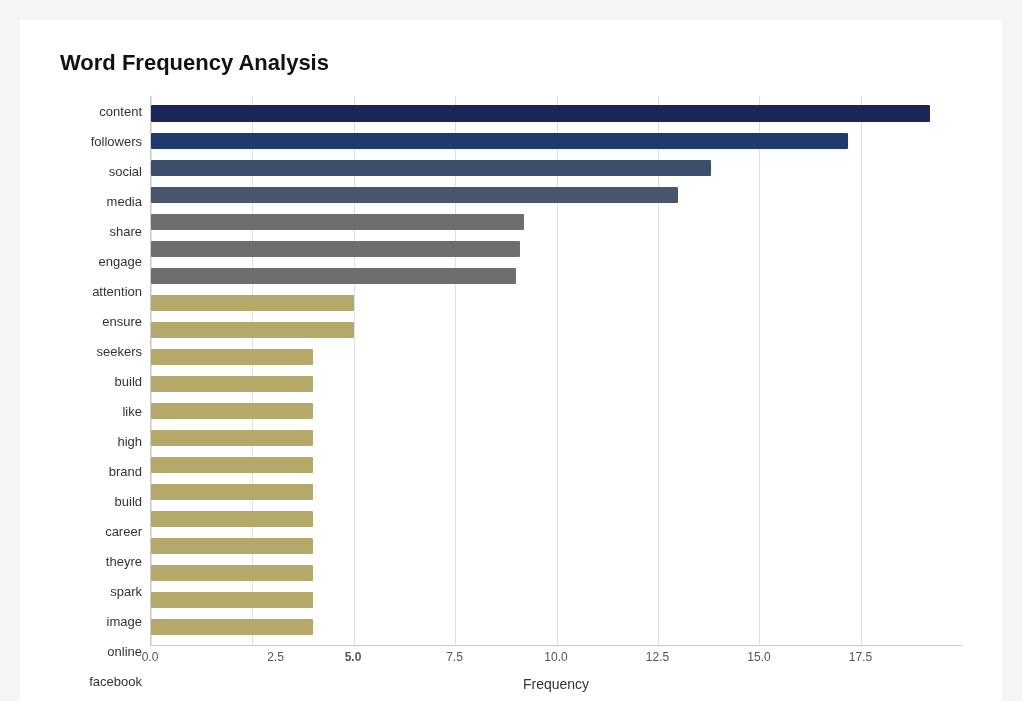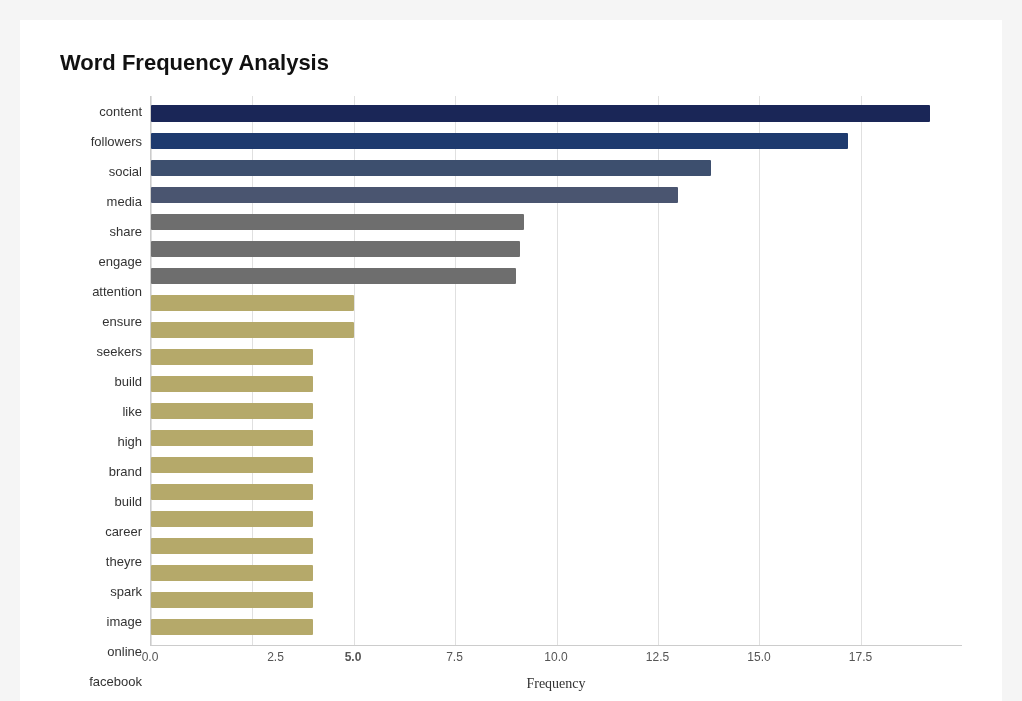--- a/index.html
+++ b/index.html
@@ -105,21 +105,20 @@
       position: absolute;
       font-size: 12px;
       color: #555;
       transform: translateX(-50%);
     }
     .x-axis-label {
       text-align: center;
       font-size: 14px;
       color: #333;
       margin-top: 6px;
-      font-family: Liberation Serif, serif;
     }
   </style>
 </head>
 <body>
 
 <div class="chart-container">
   <div class="chart-title">Word Frequency Analysis</div>
   <div class="chart-area">
     <div class="y-axis-labels" id="y-labels">
         <div class="y-label">content</div>

